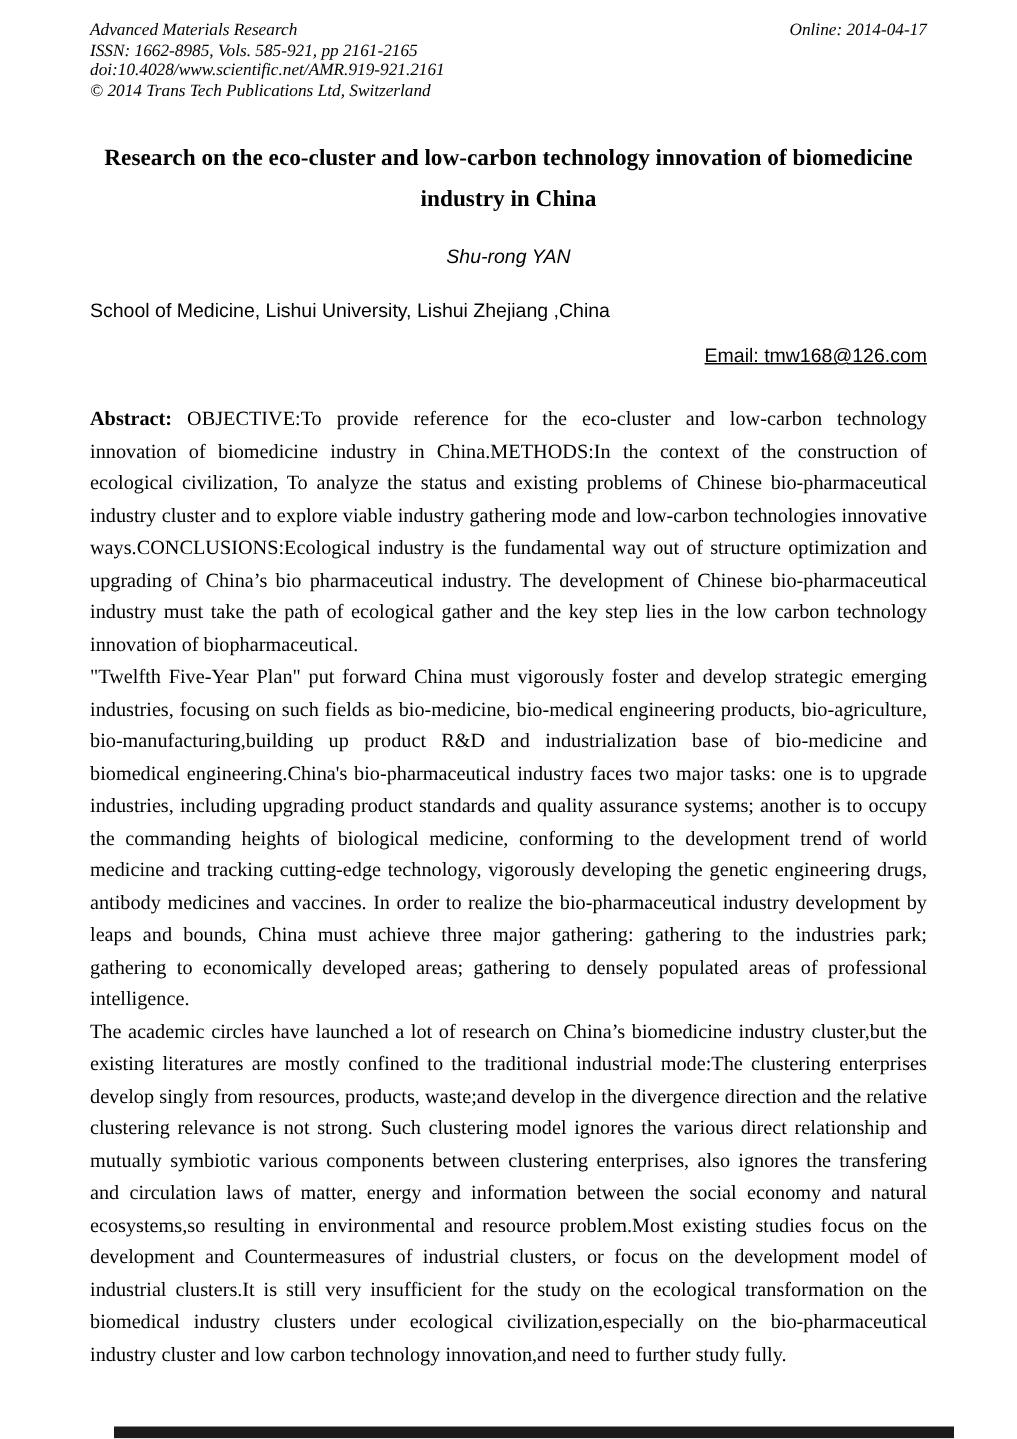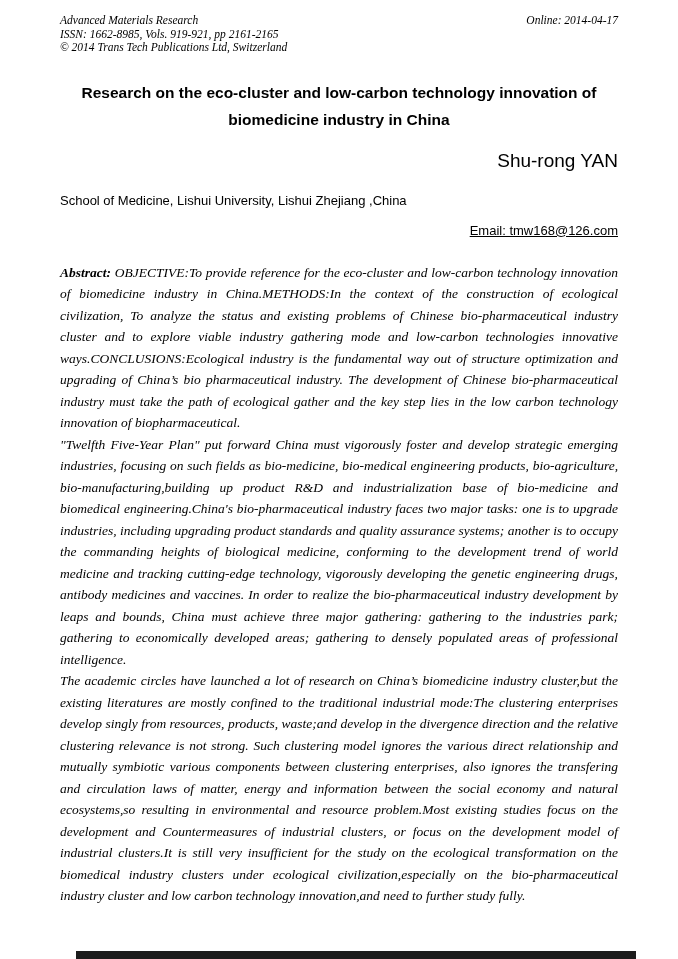--- a/index.html
+++ b/index.html
@@ -21,32 +21,33 @@
   .pub-header {
     font-style: italic;
     font-size: 11.5px;
     line-height: 13.5px;
   }
   .pub-row {
     display: flex;
     justify-content: space-between;
   }
   .title {
-    font-family: Liberation Sans, sans-serif;
+    font-family: Liberation Serif, serif;
     font-size: 15.5px;
     font-weight: bold;
     text-align: center;
     line-height: 27px;
     margin: 24px 4px 4px 4px;
   }
   .author {
     font-family: "Liberation Sans", sans-serif;
-    font-size: 19px;
-    text-align: right;
+    font-size: 13px;
+    text-align: center;
     margin-top: 17px;
+    font-style: italic;
   }
   .affiliation {
     font-family: "Liberation Sans", sans-serif;
     font-size: 13px;
     text-align: left;
     margin-top: 21px;
   }
   .email {
     font-family: "Liberation Sans", sans-serif;
     font-size: 13px;
@@ -60,21 +61,20 @@
     margin: 25px 0 0 0;
   }
   .keywords b {
     font-weight: bold;
   }
   .body-text {
     font-size: 13.5px;
     line-height: 21.5px;
     text-align: justify;
     margin: 0;
-    font-style: italic;
   }
   .abstract {
     margin-top: 24px;
   }
   .section-heading {
     font-family: "Liberation Serif", serif;
     font-size: 13.5px;
     font-weight: bold;
     margin: 24px 0 12px 0;
   }
@@ -90,21 +90,22 @@
 </head>
 <body>
 
 <div class="page">
 
   <header class="pub-header">
     <div class="pub-row">
       <span>Advanced Materials Research</span>
       <span>Online: 2014-04-17</span>
     </div>
-    <div>ISSN: 1662-8985, Vols. 919-921, pp 2161-2165</div>
+    <div>ISSN: 1662-8985, Vols. 585-921, pp 2161-2165</div>
+    <div>doi:10.4028/www.scientific.net/AMR.919-921.2161</div>
     <div>© 2014 Trans Tech Publications Ltd, Switzerland</div>
   </header>
 
   <h1 class="title">Research on the eco-cluster and low-carbon technology innovation of biomedicine industry in China</h1>
 
   <div class="author">Shu-rong YAN</div>
 
   <div class="affiliation">School of Medicine, Lishui University, Lishui Zhejiang ,China</div>
 
   <div class="email">Email: tmw168@126.com</div>

